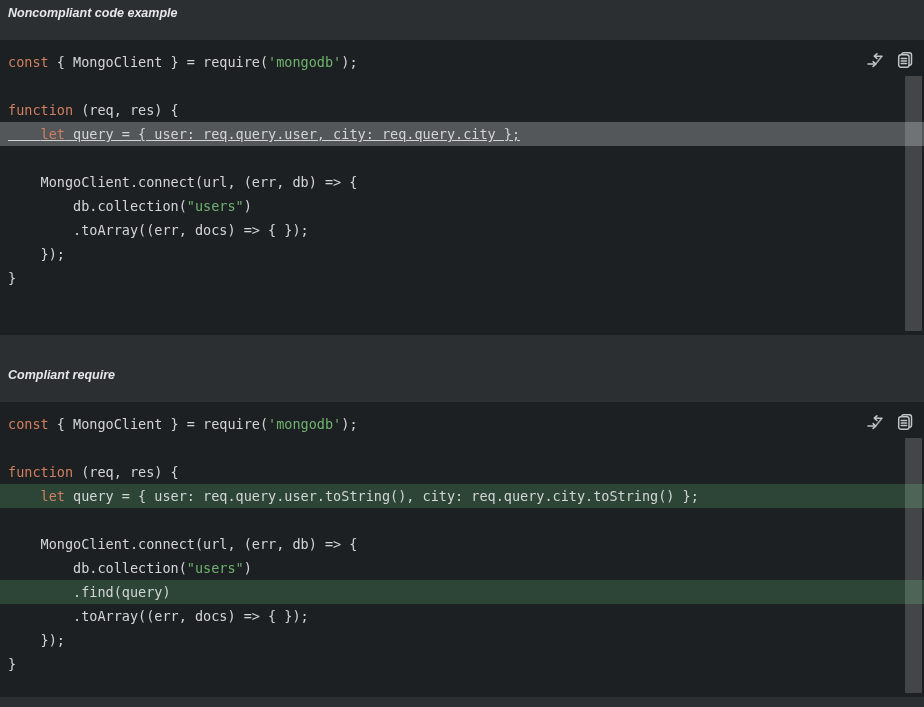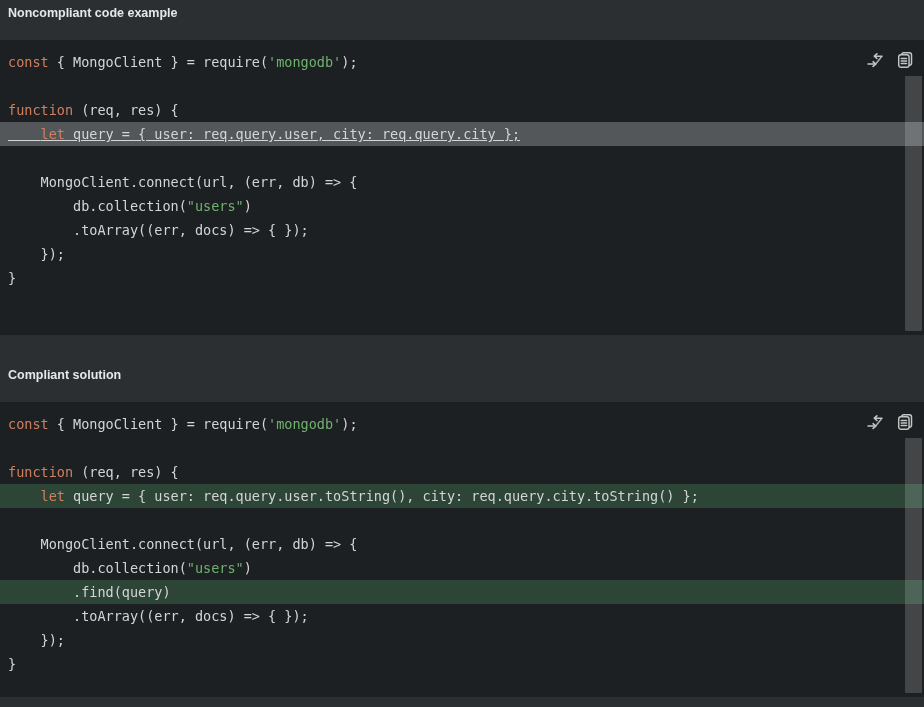--- a/index.html
+++ b/index.html
@@ -21,20 +21,21 @@
     width:924px;height:707px;overflow:hidden;
     background:var(--page-bg);
     font-family:"Liberation Sans",sans-serif;
   }
   .section-heading{
     color:var(--heading);
     font-size:12.5px;
     font-weight:bold;
     line-height:14px;
     padding:6px 8px 20px 8px;
+    font-style:italic;
   }
   .section + .section .section-heading{
     padding-top:33px;
   }
   .code-block{
     position:relative;
     width:924px;
     height:295px;
     background:var(--code-bg);
     padding-top:10px;
@@ -113,21 +114,21 @@
         <div class="code-line"><span class="tok-plain">        db.collection(</span><span class="tok-str">"users"</span><span class="tok-plain">)</span></div>
         <div class="code-line"><span class="tok-plain">        .toArray((err, docs) =&gt; { });</span></div>
         <div class="code-line"><span class="tok-plain">    });</span></div>
         <div class="code-line"><span class="tok-plain">}</span></div>
       </div>
     <div class="v-scrollbar"></div>
   </div>
 </div>
 
 <div class="section">
-  <div class="section-heading">Compliant solution</div>
+  <div class="section-heading">Compliant require</div>
   <div class="code-block">
     <div class="code-toolbar">
       <span class="icon-btn">
         <svg width="18" height="18" viewBox="0 0 16 16" fill="none" stroke="#c2c5c6" stroke-width="1.4" stroke-linecap="round">
           <path d="M1.8 11.6 H8.2"></path>
           <path d="M8.6 11.6 L6.3 9.5 M8.6 11.6 L6.3 13.7"></path>
           <path d="M14.2 4.6 H7.8"></path>
           <path d="M7.4 4.6 L9.7 2.5 M7.4 4.6 L9.7 6.7"></path>
           <path d="M8.6 11.6 L13.6 5.4" opacity="0.85"></path>
         </svg>

